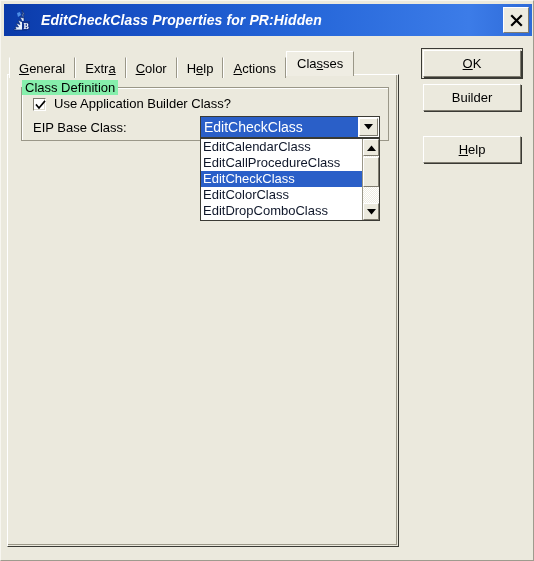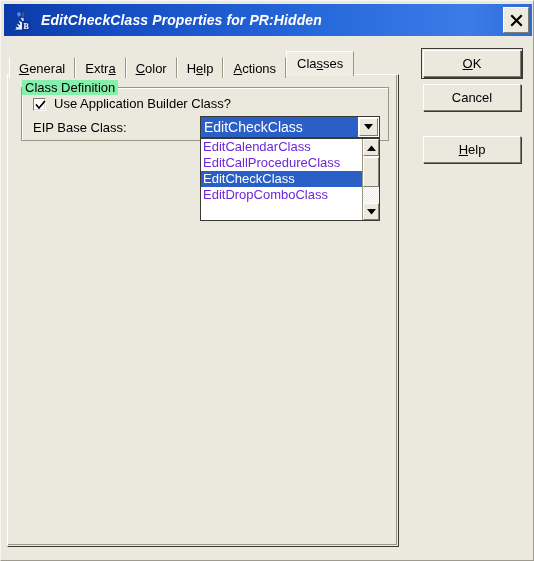--- a/index.html
+++ b/index.html
@@ -243,21 +243,21 @@
     overflow: hidden;
   }
   .dl-item {
     height: 16px;
     line-height: 16px;
     font-size: 13px;
     padding-left: 2px;
     white-space: nowrap;
     overflow: hidden;
     cursor: default;
-    color: #6d28d9;
+    color: #0f172a;
   }
   .dl-item.sel {
     background: #2A5FC8;
     color: #FFFFFF;
   }
 
   
   #dl-scroll {
     width: 17px;
     flex: 0 0 auto;
@@ -387,20 +387,21 @@
         <path d="M0 0 L9 0 L4.5 5.5 Z" fill="#000000"></path>
       </svg>
     </div>
   </div>
 
   <div id="droplist">
     <div id="droplist-items">
       <div class="dl-item">EditCalendarClass</div>
       <div class="dl-item">EditCallProcedureClass</div>
       <div class="dl-item sel">EditCheckClass</div>
+      <div class="dl-item">EditColorClass</div>
       <div class="dl-item">EditDropComboClass</div>
     </div>
     <div id="dl-scroll">
       <div class="sb-btn">
         <svg width="9" height="6" viewBox="0 0 9 6">
           <path d="M4.5 0.5 L9 6 L0 6 Z" fill="#000000"></path>
         </svg>
       </div>
       <div id="sb-thumb"></div>
       <div id="sb-track"></div>
@@ -411,21 +412,21 @@
       </div>
     </div>
   </div>
 
   <div class="btn default" id="btn-ok">
       <span></span>
       <u>O</u>
       <span>K</span>
     </div>
   <div class="btn" id="btn-cancel">
-      <span>Cancel</span>
+      <span>Builder</span>
       <u></u>
       <span></span>
     </div>
   <div class="btn" id="btn-help">
       <span></span>
       <u>H</u>
       <span>elp</span>
     </div>
 
 </div>

